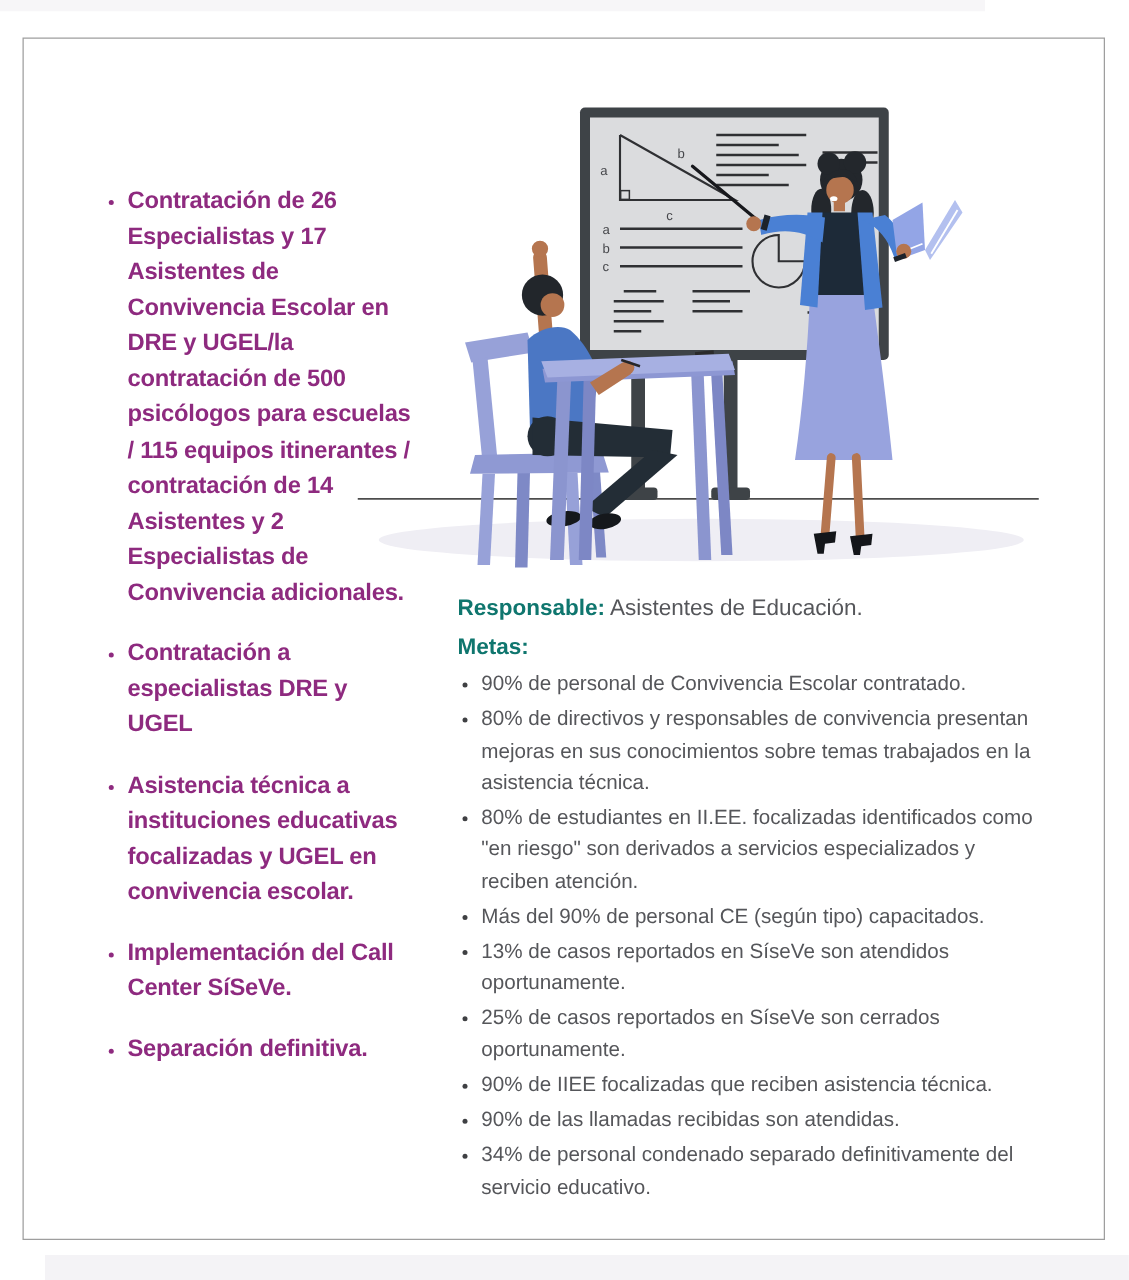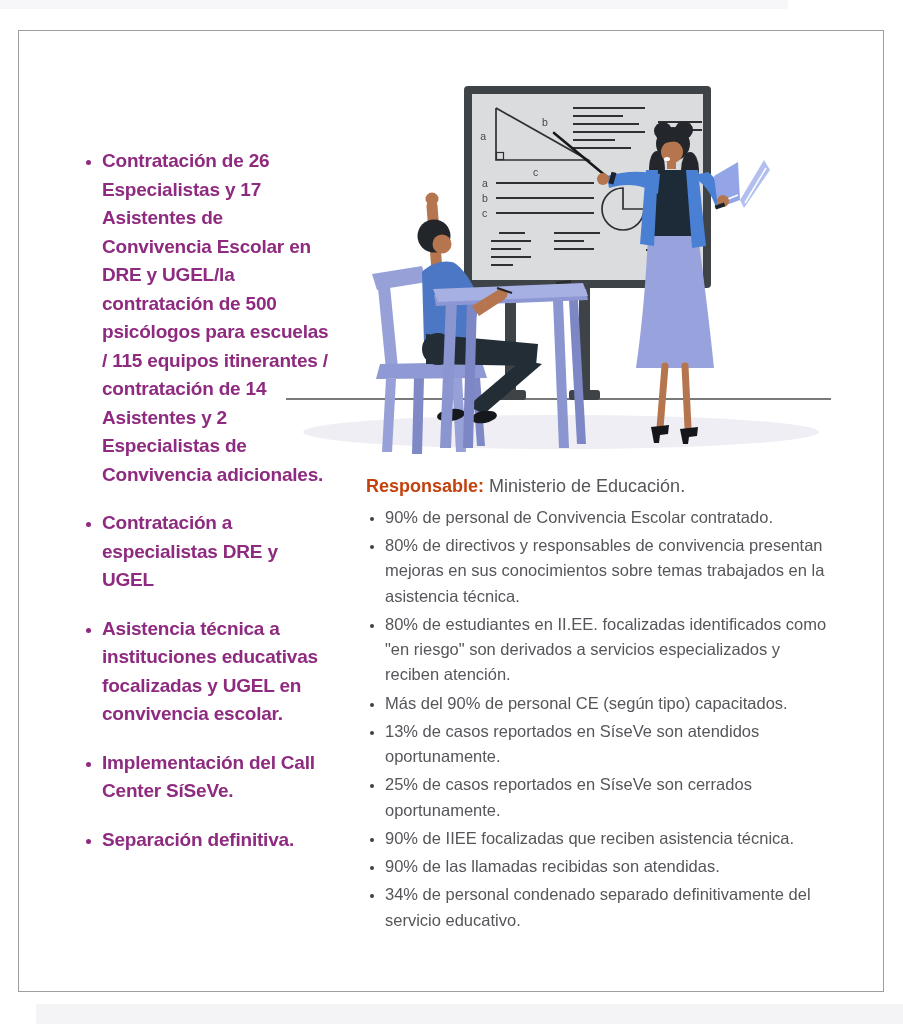--- a/index.html
+++ b/index.html
@@ -21,21 +21,21 @@
     position:absolute;left:58px;top:112px;width:232px;
     margin:4px;padding:0 0 0 21px;
     color:#8e2a7f;font-size:19px;font-weight:bold;line-height:1.5;
     letter-spacing:-0.2px;
   }
   .left-list li{margin:0 0 20px 0;}
   .left-list li::marker{color:#8e2a7f;font-size:16px;}
   
   .right-col{position:absolute;left:347px;top:442px;width:470px;}
   .resp-line{font-size:18px;line-height:1.5;color:#55565a;}
-  .blue-label{color:#c2410c;font-weight:bold;}
+  .blue-label{color:#0f766e;font-weight:bold;}
   .metas-label{font-size:18px;line-height:1.45;margin-top:4px;}
   .metas-list{
     margin:5px 0 0 0;padding:0 0 0 19px;
     color:#55565a;font-size:16.5px;line-height:1.53;
   }
   .metas-list li{margin:0 0 3px 0;}
   .metas-list li::marker{color:#3f4043;font-size:13px;}
 </style>
 </head>
 <body>
@@ -190,21 +190,22 @@
 
   <ul class="left-list">
       <li>Contratación de 26 Especialistas y 17 Asistentes de Convivencia Escolar en DRE y UGEL/la contratación de 500 psicólogos para escuelas / 115 equipos itinerantes / contratación de 14 Asistentes y 2 Especialistas de Convivencia adicionales.</li>
       <li>Contratación a especialistas DRE y UGEL</li>
       <li>Asistencia técnica a instituciones educativas focalizadas y UGEL en convivencia escolar.</li>
       <li>Implementación del Call Center SíSeVe.</li>
       <li>Separación definitiva.</li>
     </ul>
 
   <div class="right-col">
-    <div class="resp-line"><span class="blue-label">Responsable:</span><span> Ministerio de Educación.</span></div>
+    <div class="resp-line"><span class="blue-label">Responsable:</span><span> Asistentes de Educación.</span></div>
+    <div class="metas-label blue-label">Metas:</div>
     <ul class="metas-list">
         <li>90% de personal de Convivencia Escolar contratado.</li>
         <li>80% de directivos y responsables de convivencia presentan mejoras en sus conocimientos sobre temas trabajados en la asistencia técnica.</li>
         <li>80% de estudiantes en II.EE. focalizadas identificados como "en riesgo" son derivados a servicios especializados y reciben atención.</li>
         <li>Más del 90% de personal CE (según tipo) capacitados.</li>
         <li>13% de casos reportados en SíseVe son atendidos oportunamente.</li>
         <li>25% de casos reportados en SíseVe son cerrados oportunamente.</li>
         <li>90% de IIEE focalizadas que reciben asistencia técnica.</li>
         <li>90% de las llamadas recibidas son atendidas.</li>
         <li>34% de personal condenado separado definitivamente del servicio educativo.</li>

